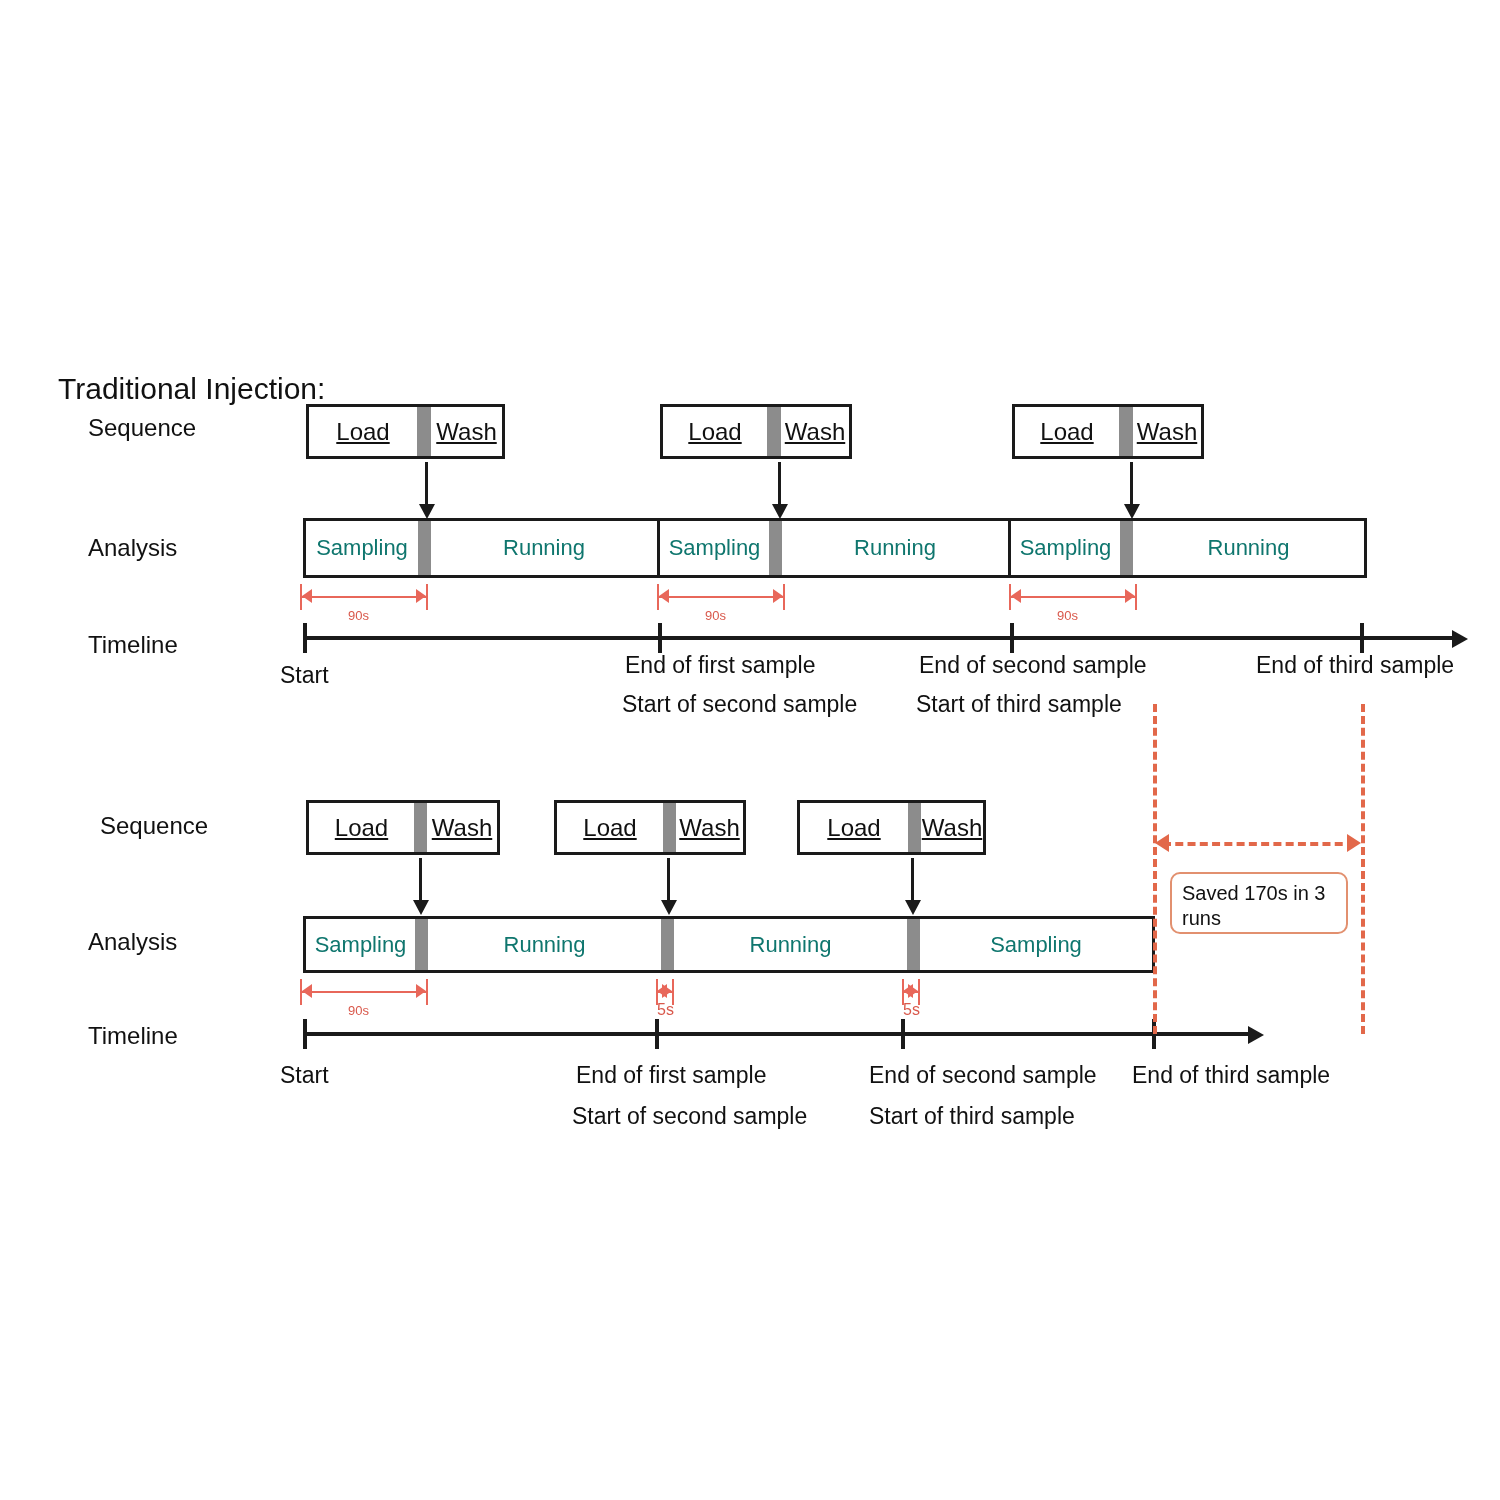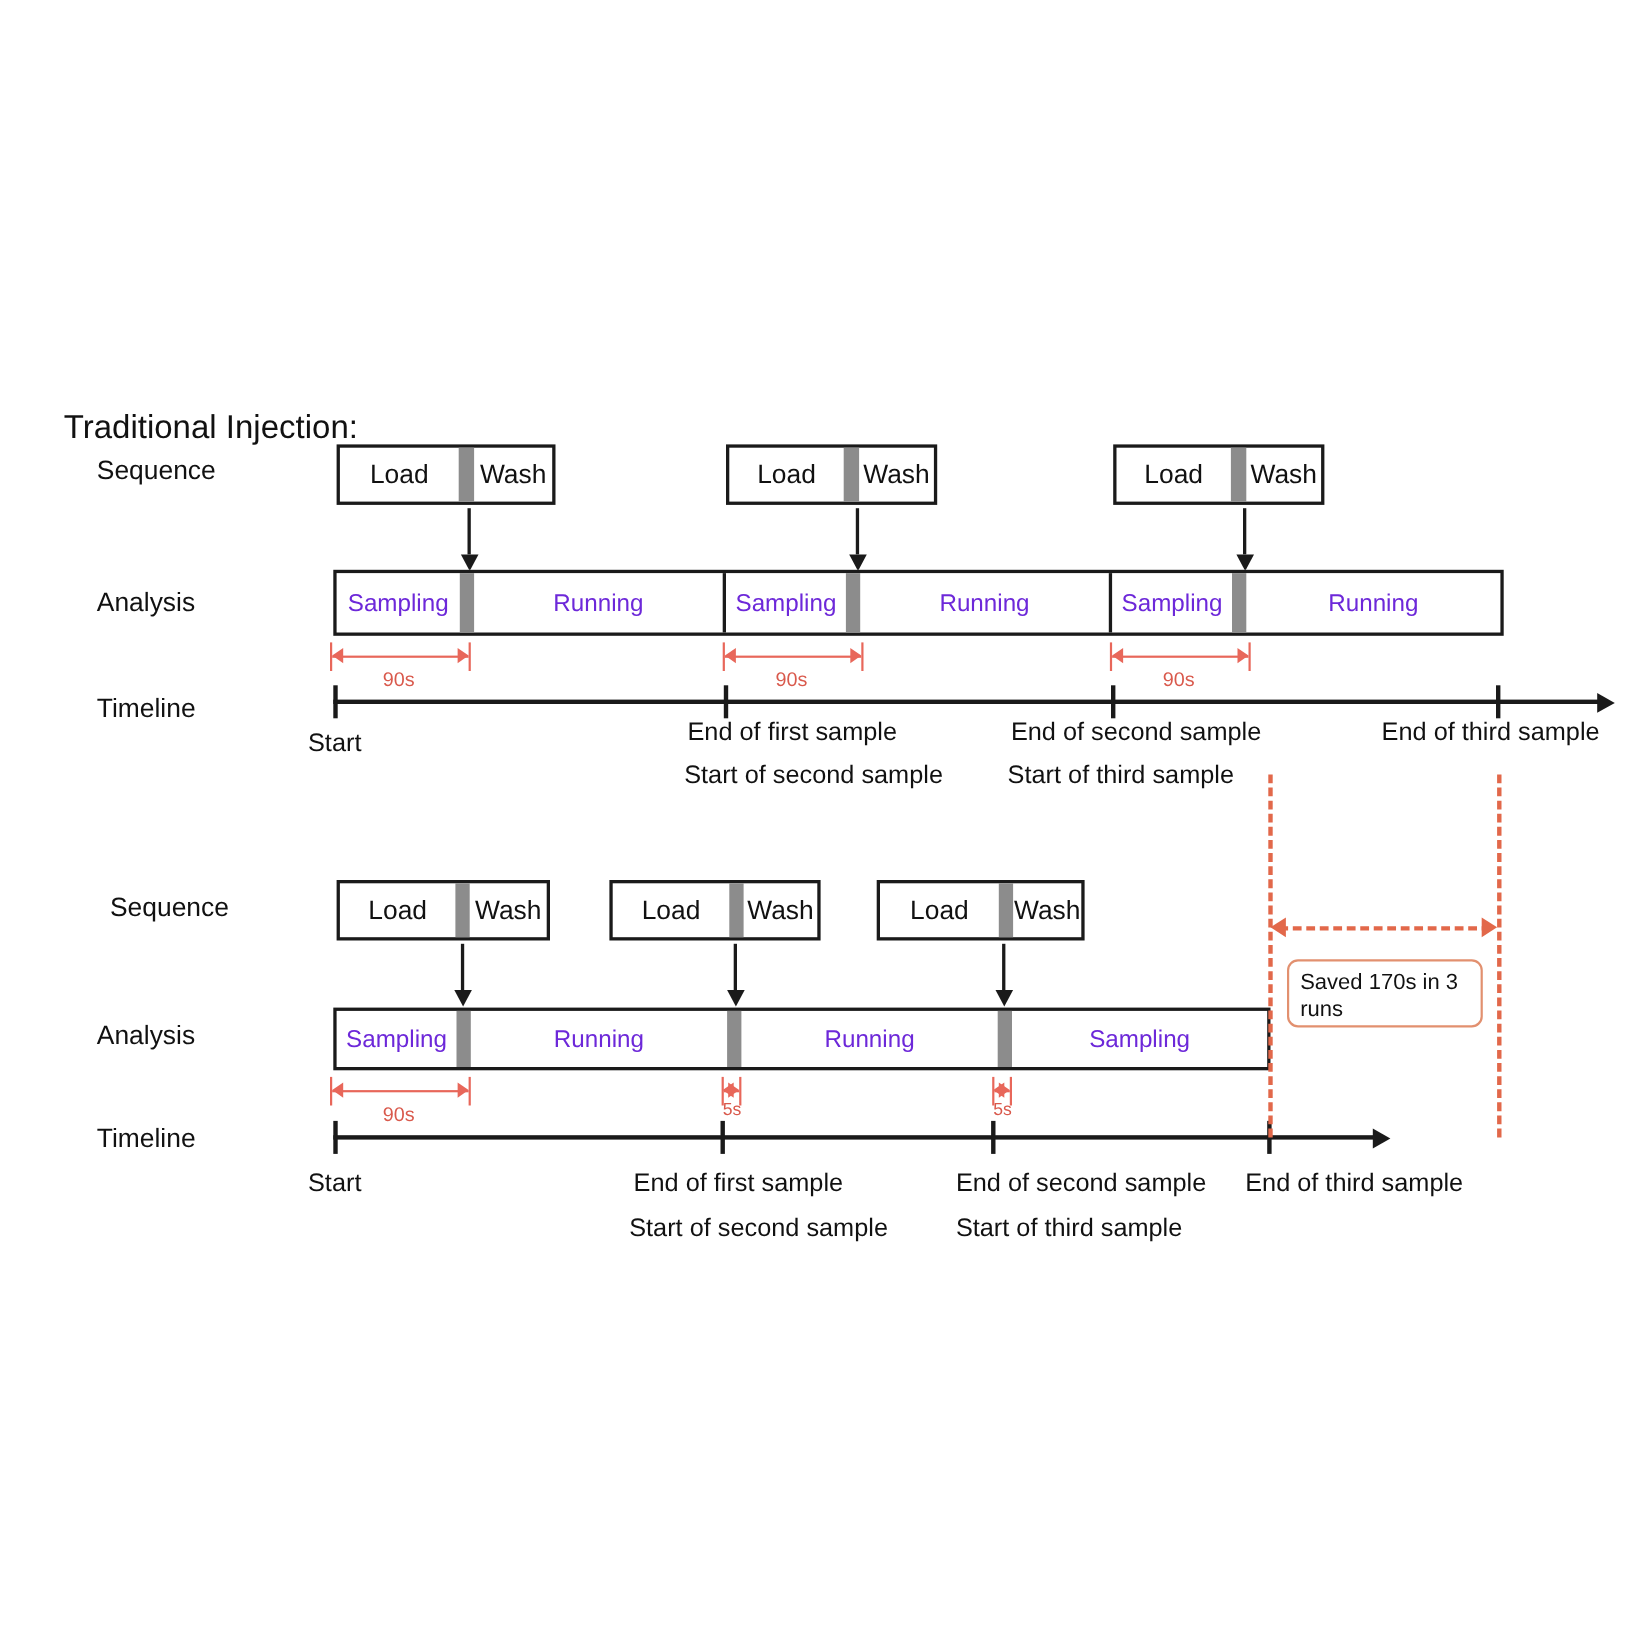--- a/index.html
+++ b/index.html
@@ -14,45 +14,45 @@
   
   .section-title{font-size:30px;font-weight:400;color:#111;white-space:nowrap;}
 
   
   .row-label{font-size:24px;font-weight:400;color:#111;white-space:nowrap;}
 
   
   .seq-box{border:3px solid #1a1a1a;background:#fff;box-sizing:border-box;
            display:flex;align-items:stretch;}
   .seq-cell{display:flex;align-items:center;justify-content:center;
-            font-size:24px;color:#111;box-sizing:border-box;}
+            font-size:24px;color:#111;box-sizing:border-box;text-decoration:underline;}
   .seq-divider{background:#8c8c8c;}
 
   
   .analysis-bar{border:3px solid #1a1a1a;background:#fff;box-sizing:border-box;
                 display:flex;align-items:stretch;}
   .an-seg{display:flex;align-items:center;justify-content:center;
-          font-size:22px;color:#6d28d9;box-sizing:border-box;white-space:nowrap;text-align:right;}
+          font-size:22px;color:#0f766e;box-sizing:border-box;white-space:nowrap;text-align:right;}
   .an-gray{background:#8c8c8c;}
   .an-sep{border-left:3px solid #1a1a1a;}
   .drop-line{background:#1a1a1a;width:3px;}
   .drop-head{width:0;height:0;border-left:8px solid transparent;
              border-right:8px solid transparent;border-top:15px solid #1a1a1a;}
 
   
   .dur-wrap{height:30px;}
   .dur-line{position:absolute;height:2px;background:#e8675a;top:14px;}
   .dur-tick{position:absolute;width:2px;height:26px;background:#e8675a;top:2px;}
   .dur-head-l{position:absolute;top:7px;width:0;height:0;
      border-top:7px solid transparent;border-bottom:7px solid transparent;
      border-right:10px solid #e8675a;}
   .dur-head-r{position:absolute;top:7px;width:0;height:0;
      border-top:7px solid transparent;border-bottom:7px solid transparent;
      border-left:10px solid #e8675a;}
-  .dur-label{position:absolute;font-size:18px;color:#d9594c;white-space:nowrap;}
+  .dur-label{position:absolute;font-size:13px;color:#d9594c;white-space:nowrap;}
 
   
   .tl-line{position:absolute;height:4px;background:#1a1a1a;}
   .tl-head{position:absolute;width:0;height:0;
      border-top:9px solid transparent;border-bottom:9px solid transparent;
      border-left:16px solid #1a1a1a;}
   .tl-tick{position:absolute;width:4px;height:30px;background:#1a1a1a;}
   .tl-text{position:absolute;font-size:23px;color:#111;white-space:nowrap;}
 
   

